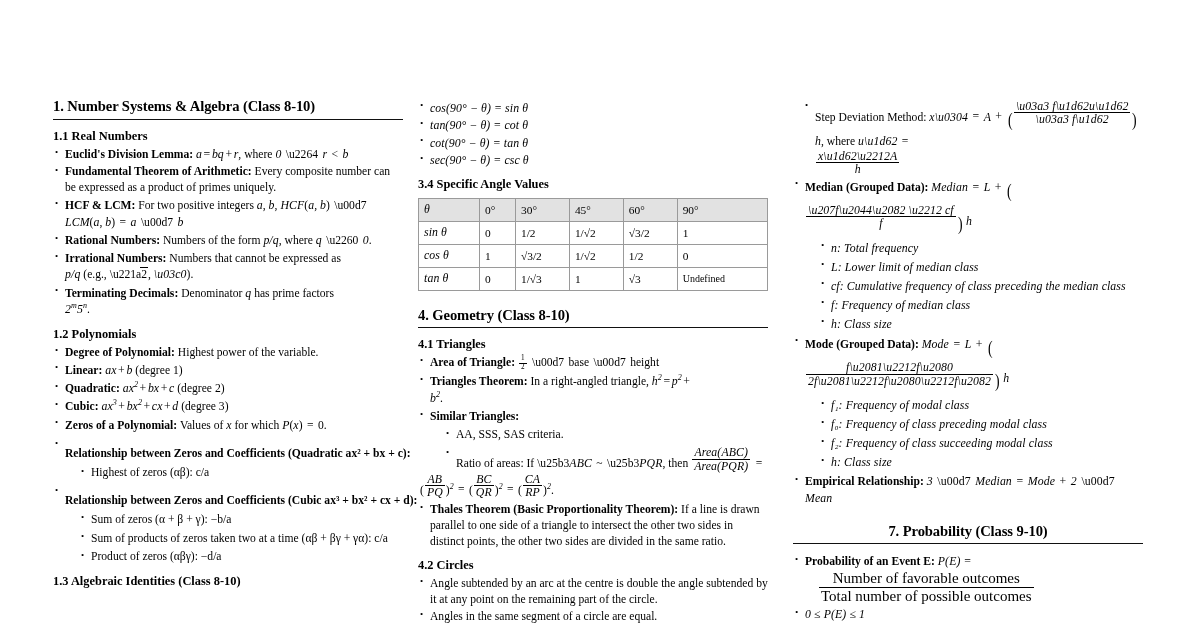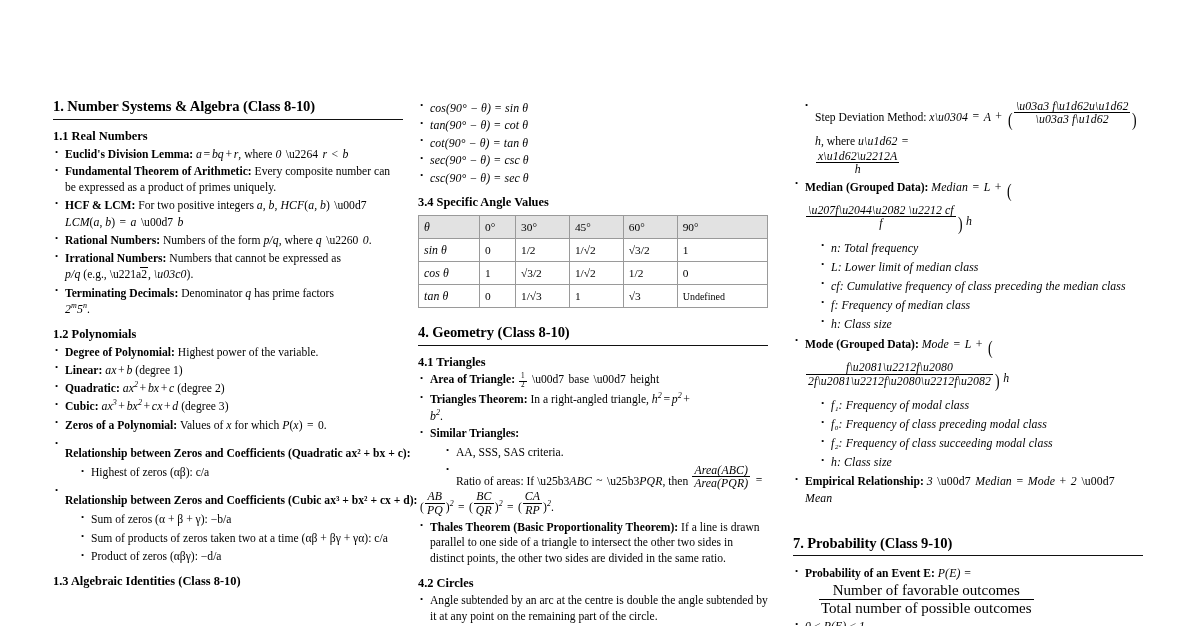--- a/index.html
+++ b/index.html
@@ -248,21 +248,20 @@
 
     <h3 class="sub">1.3 Algebraic Identities (Class 8-10)</h3>
   </div>
 
   <div class="col col-2">
     <ul>
       <li class="m">cos(90° − θ) = sin θ</li>
       <li class="m">tan(90° − θ) = cot θ</li>
       <li class="m">cot(90° − θ) = tan θ</li>
       <li class="m">sec(90° − θ) = csc θ</li>
-      <li class="m">csc(90° − θ) = sec θ</li>
     </ul>
 
     <h3 class="sub">3.4 Specific Angle Values</h3>
     <table class="trig">
       <thead>
         <tr>
           <th class="m">θ</th>
           <th>0°</th>
           <th>30°</th>
           <th>45°</th>
@@ -375,21 +374,21 @@
           <li class="m">h: Class size</li>
         </ul>
       </li>
       <li>
         <b>Empirical Relationship:</b>
         <span class="m">3 <span class="op">\u00d7</span> Median <span class="op">=</span> Mode <span class="op">+</span> 2 <span class="op">\u00d7</span></span><br>
         <span class="m">Mean</span>
       </li>
     </ul>
 
-    <h2 class="section" style="margin-top:28px;">7. Probability (Class 9-10)</h2>
+    <h2 class="section" style="margin-top:16px;text-align:center;">7. Probability (Class 9-10)</h2>
     <hr class="rule">
 
     <ul>
       <li>
         <b>Probability of an Event E:</b>
         <span class="m">P(E) =</span>
         <div class="pfrac">
           <span class="num">Number of favorable outcomes</span>
           <span class="den">Total number of possible outcomes</span>
         </div>

